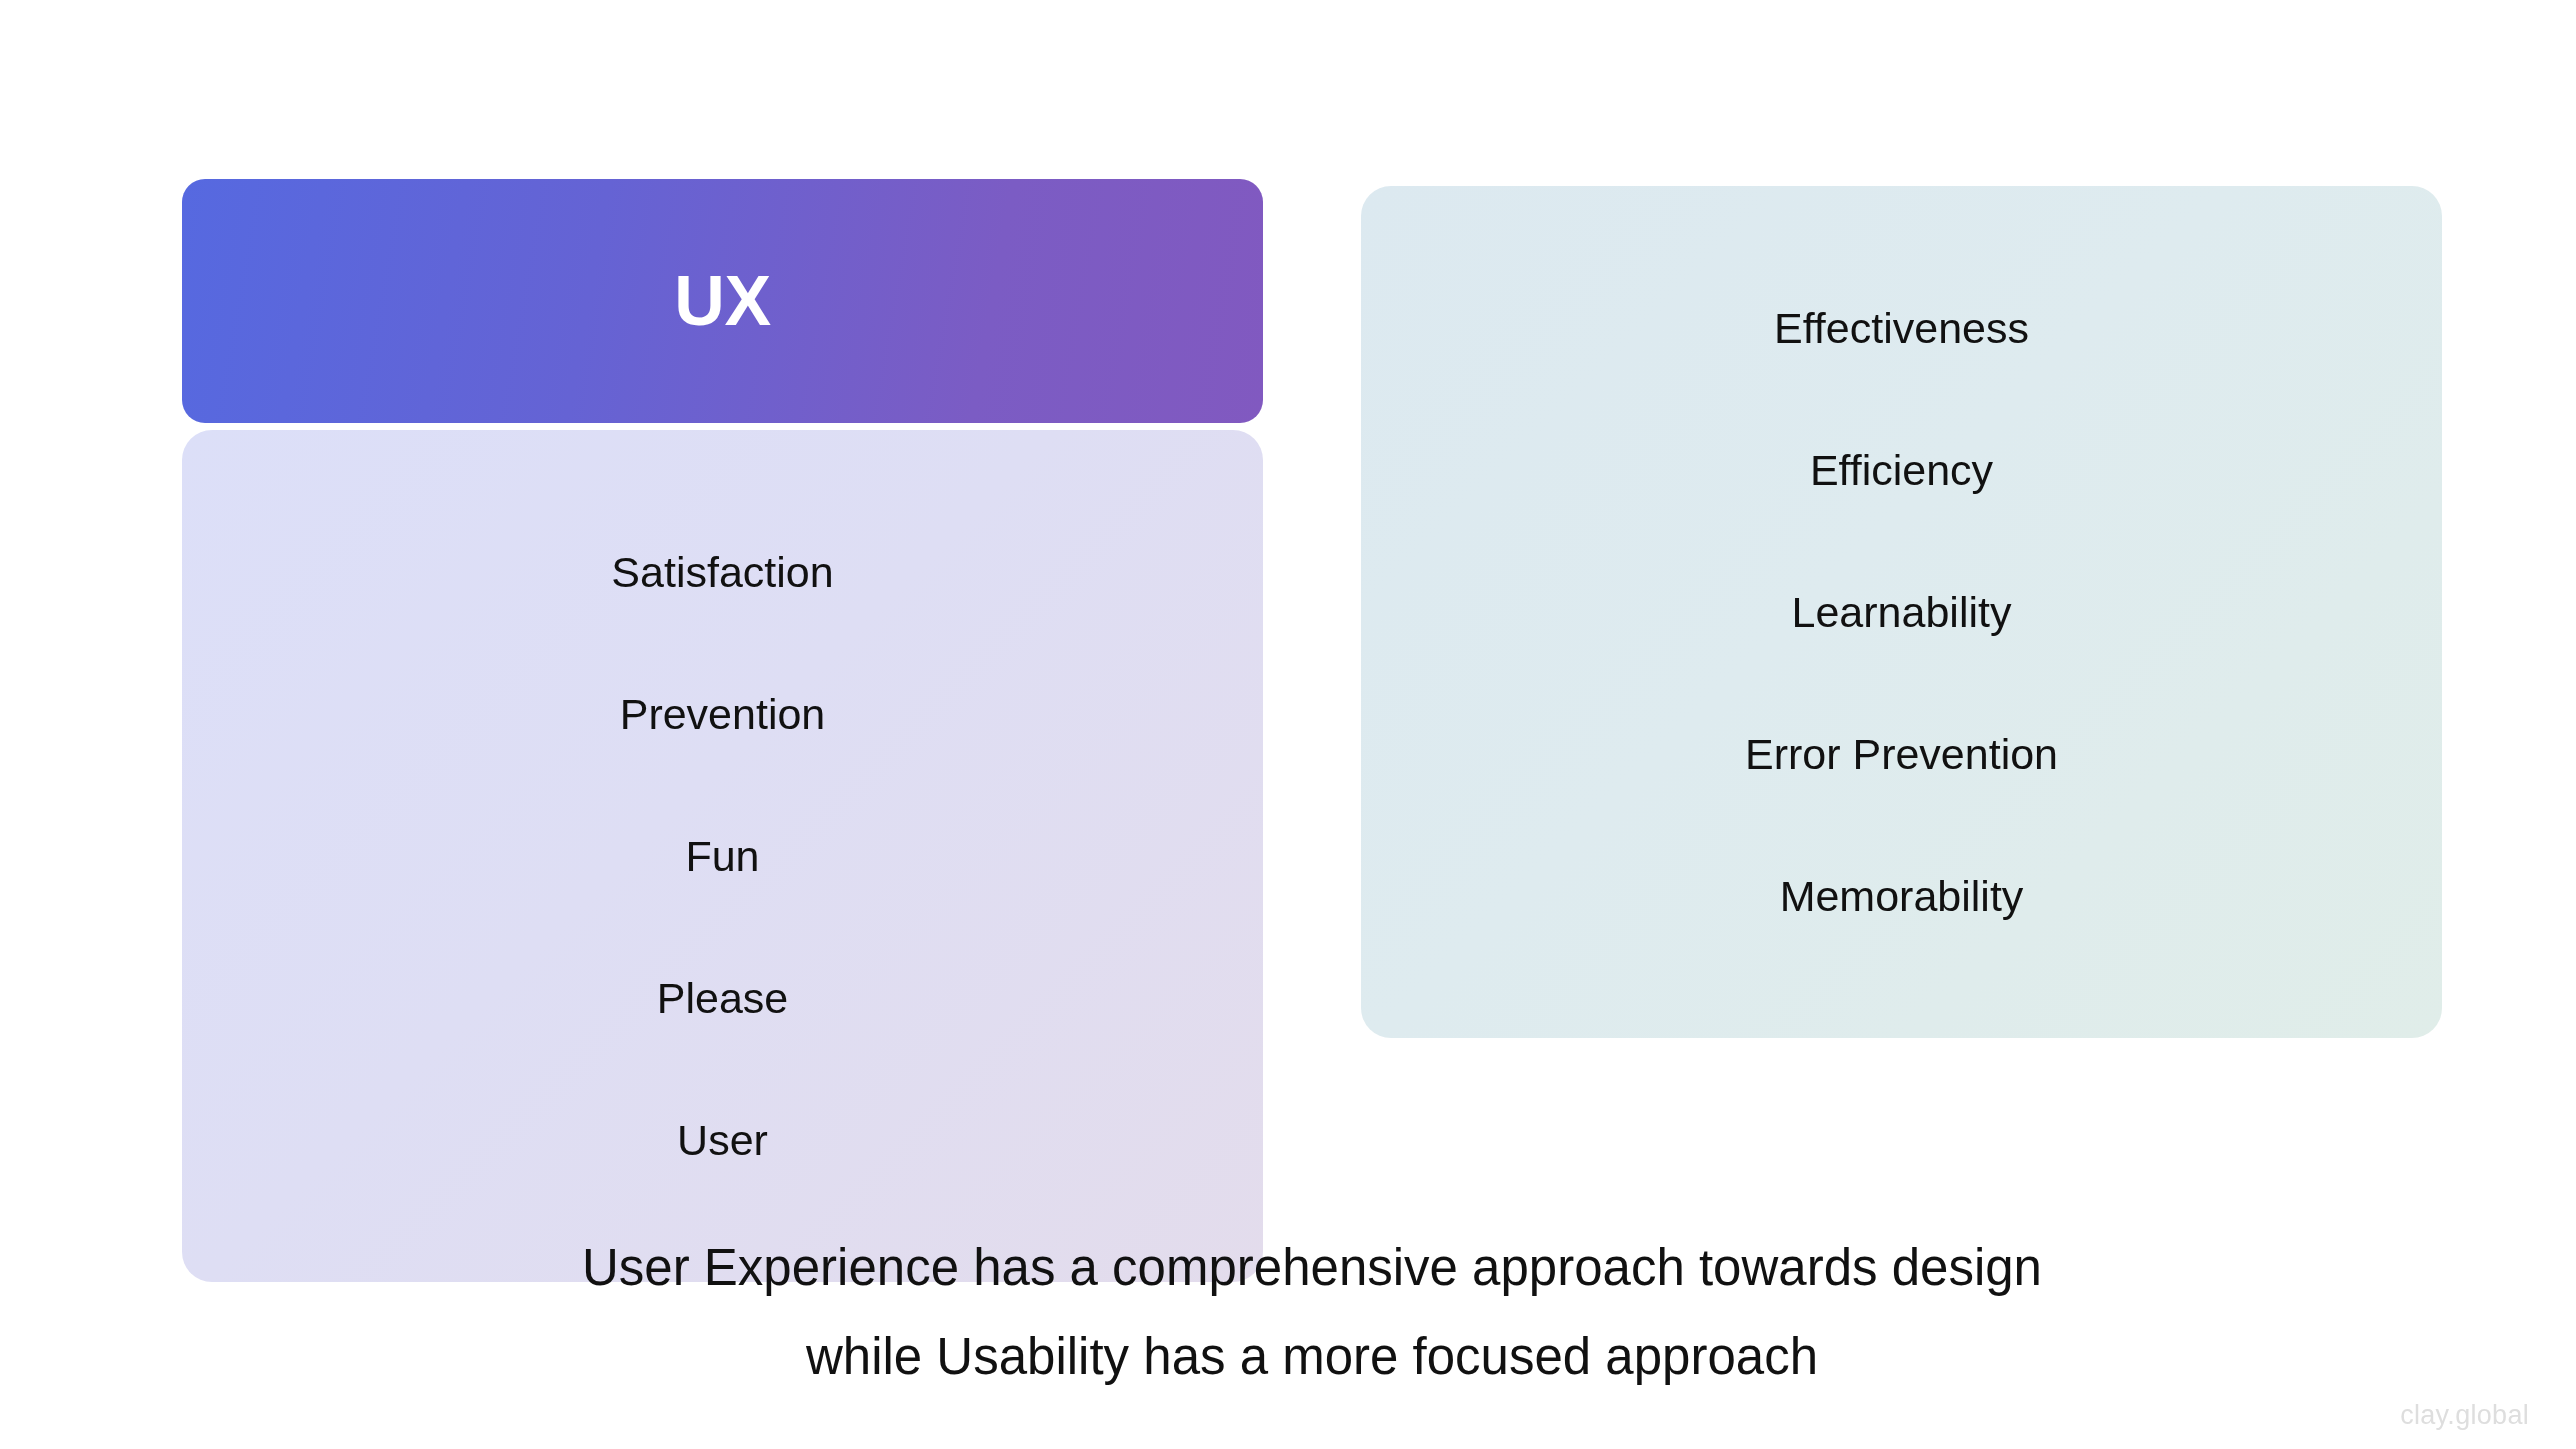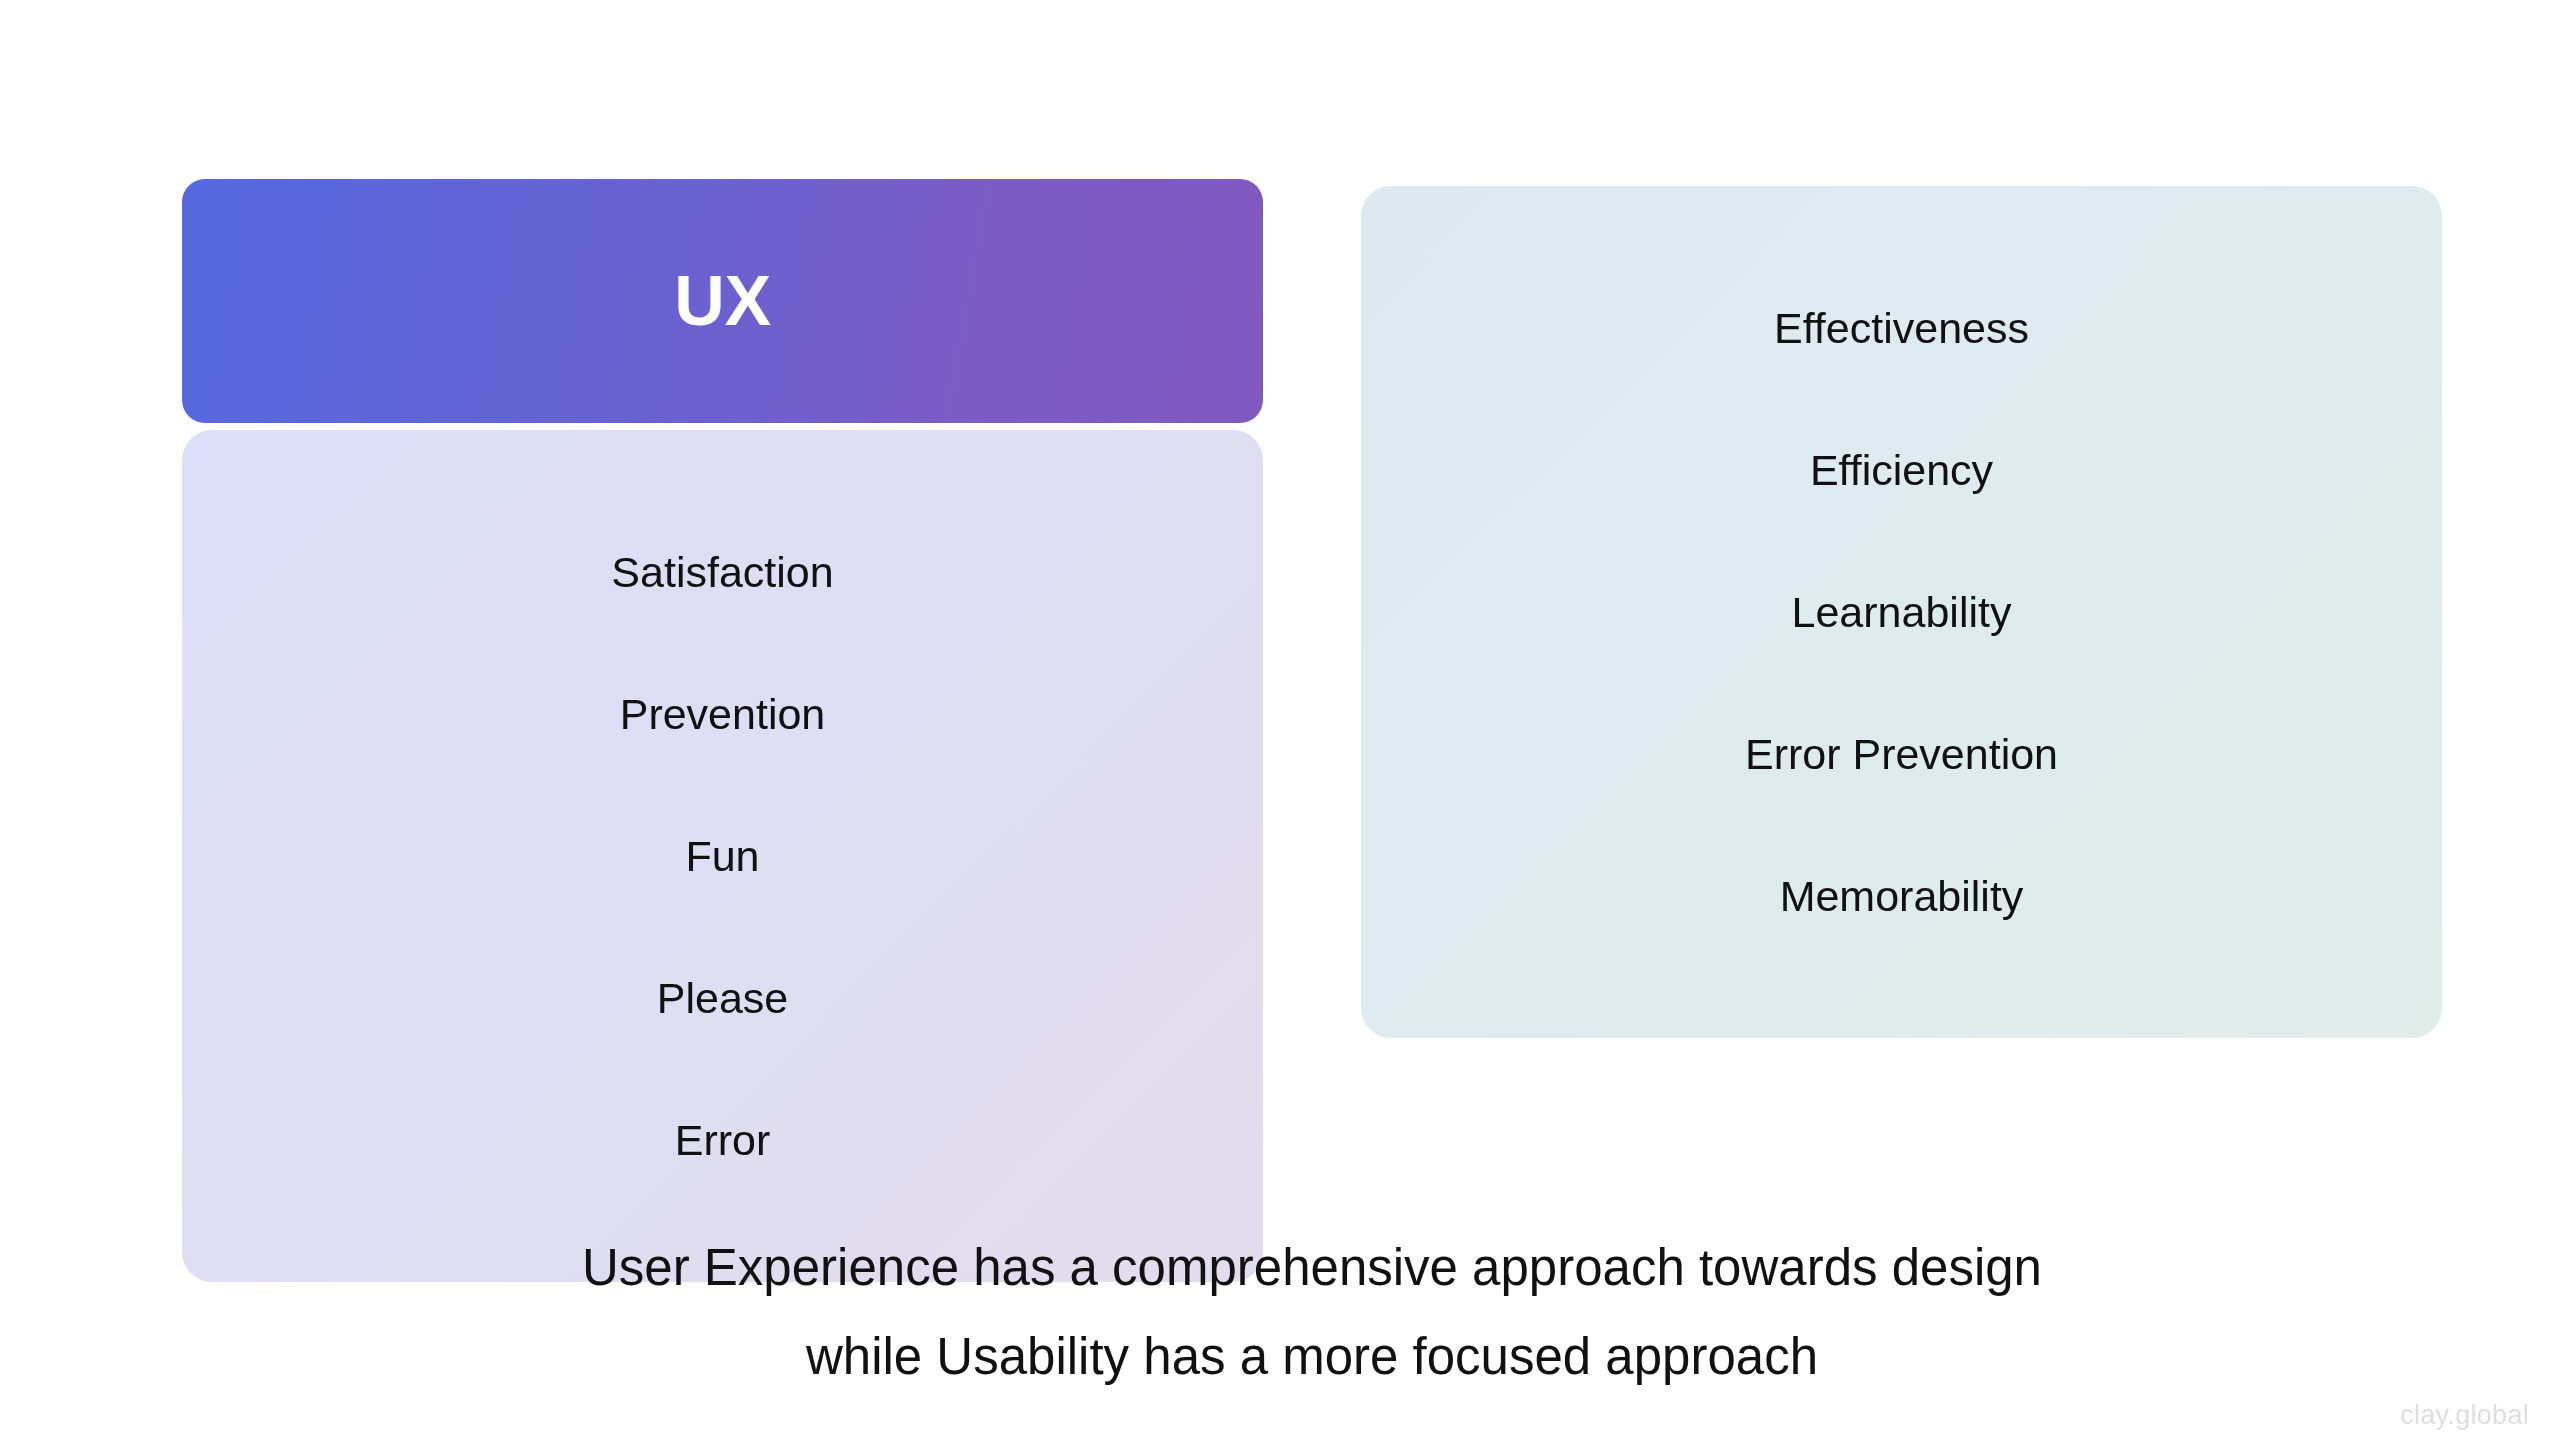--- a/index.html
+++ b/index.html
@@ -125,21 +125,21 @@
   <div class="columns">
 
     <div class="column ux">
       <div class="card-header">UX</div>
       <div class="card-body">
         <div class="attr-list">
           <div class="attr-item">Satisfaction</div>
           <div class="attr-item">Prevention</div>
           <div class="attr-item">Fun</div>
           <div class="attr-item">Please</div>
-          <div class="attr-item">Error</div>
+          <div class="attr-item">User</div>
         </div>
       </div>
     </div>
 
     <div class="column usability">
       <div class="card-body">
         <div class="attr-list">
           <div class="attr-item">Effectiveness</div>
           <div class="attr-item">Efficiency</div>
           <div class="attr-item">Learnability</div>

